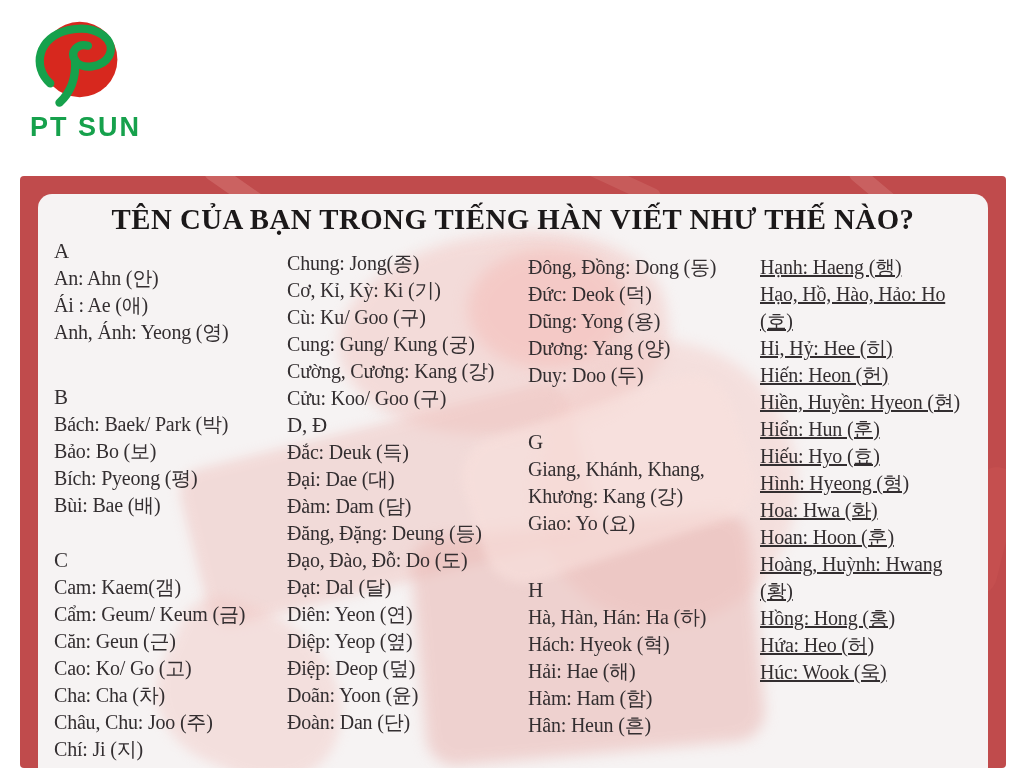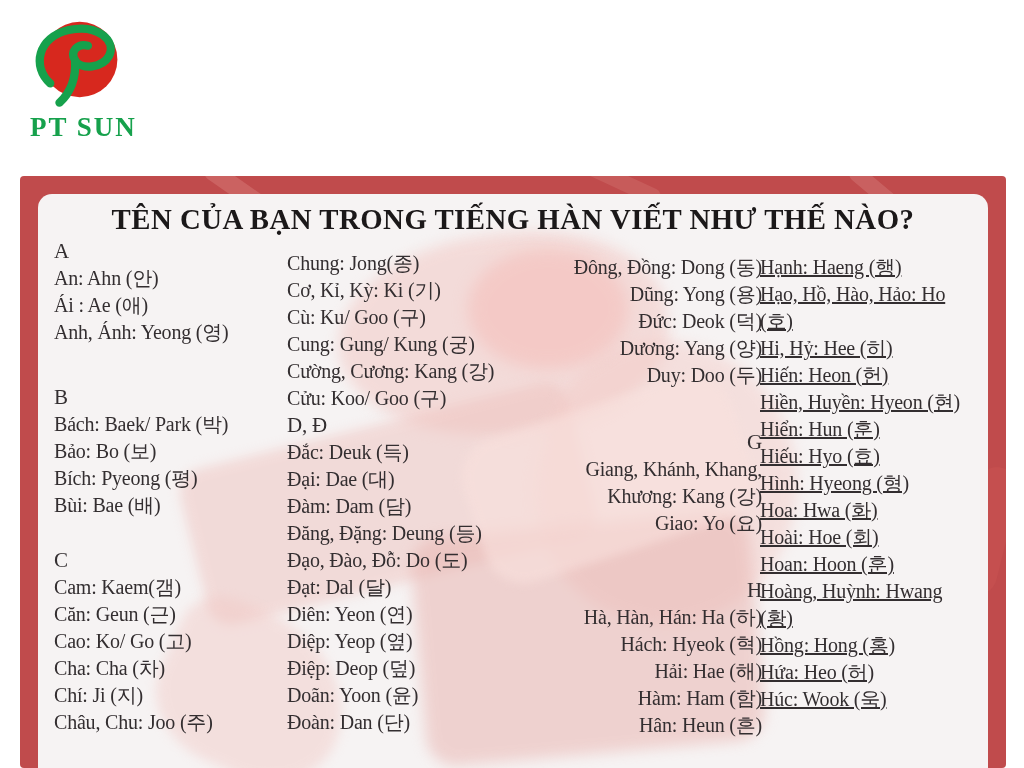--- a/index.html
+++ b/index.html
@@ -8,21 +8,21 @@
     position: relative; width: 1024px; height: 768px;
     background: #ffffff;
     font-family: "Liberation Serif", serif;
   }
 
   
   .logo-wrap { position: absolute; left: 28px; top: 18px; width: 140px; }
   .logo-svg { width: 92px; height: 94px; display: block; margin-left: 2px; }
   .brand-text {
     margin-top: 0px; margin-left: 2px;
-    font-family: Liberation Serif, serif;
+    font-family: Liberation Sans, sans-serif;
     font-weight: bold; font-size: 27px; letter-spacing: 2px;
     color: var(--logo-green, #16a14c);
   }
 
   
   .frame {
     position: absolute; left: 20px; top: 176px; width: 986px; height: 592px;
     background: var(--frame-red, #c04b4c);
     border-radius: 4px;
     overflow: hidden;
@@ -61,21 +61,21 @@
     color: var(--title-color, #1b1819);
     white-space: nowrap;
     transform: scaleX(0.96); transform-origin: center;
   }
 
   
   .name-table { position: absolute; inset: 0; z-index: 2; }
   .col { position: absolute; color: var(--text-color, #332e30); font-size: 20px; line-height: 27px; letter-spacing: -0.2px; }
   .col.col1 { left: 16px;  top: 44px; width: 228px; }
   .col.col2 { left: 249px; top: 56px; width: 240px; }
-  .col.col3 { left: 490px; top: 60px; width: 234px; text-align: right; }
+  .col.col3 { left: 490px; top: 60px; width: 234px; }
   .col.col4 { left: 722px; top: 60px; width: 215px; text-decoration: underline; }
 
   .col1 .block:nth-child(1) { margin-bottom: 38px; }
   .col1 .block:nth-child(2) { margin-bottom: 28px; }
   .col2 .block { }
   .col3 .block { margin-bottom: 40px; }
   .col2 .block:last-child, .col3 .block:last-child, .col1 .block:last-child { margin-bottom: 0; }
 
   .letter-header { font-size: 21px; }
   .entry { }
@@ -125,25 +125,26 @@
           <div class="block">
             <div class="letter-header">B</div>
             <div class="entry">Bách: Baek/ Park (박)</div>
             <div class="entry">Bảo: Bo (보)</div>
             <div class="entry">Bích: Pyeong (평)</div>
             <div class="entry">Bùi: Bae (배)</div>
           </div>
           <div class="block">
             <div class="letter-header">C</div>
             <div class="entry">Cam: Kaem(갬)</div>
+            <div class="entry">Cẩm: Geum/ Keum (금)</div>
             <div class="entry">Căn: Geun (근)</div>
             <div class="entry">Cao: Ko/ Go (고)</div>
             <div class="entry">Cha: Cha (차)</div>
+            <div class="entry">Châu, Chu: Joo (주)</div>
             <div class="entry">Chí: Ji (지)</div>
-            <div class="entry">Châu, Chu: Joo (주)</div>
           </div>
         </div>
         <div class="col col2">
           <div class="block">
             <div class="entry">Chung: Jong(종)</div>
             <div class="entry">Cơ, Kỉ, Kỳ: Ki (기)</div>
             <div class="entry">Cù: Ku/ Goo (구)</div>
             <div class="entry">Cung: Gung/ Kung (궁)</div>
             <div class="entry">Cường, Cương: Kang (강)</div>
             <div class="entry">Cửu: Koo/ Goo (구)</div>
@@ -159,22 +160,22 @@
             <div class="entry">Diên: Yeon (연)</div>
             <div class="entry">Diệp: Yeop (옆)</div>
             <div class="entry">Điệp: Deop (덮)</div>
             <div class="entry">Doãn: Yoon (윤)</div>
             <div class="entry">Đoàn: Dan (단)</div>
           </div>
         </div>
         <div class="col col3">
           <div class="block">
             <div class="entry">Đông, Đồng: Dong (동)</div>
+            <div class="entry">Đức: Deok (덕)</div>
             <div class="entry">Dũng: Yong (용)</div>
-            <div class="entry">Đức: Deok (덕)</div>
             <div class="entry">Dương: Yang (양)</div>
             <div class="entry">Duy: Doo (두)</div>
           </div>
           <div class="block">
             <div class="letter-header">G</div>
             <div class="entry">Giang, Khánh, Khang, Khương: Kang (강)</div>
             <div class="entry">Giao: Yo (요)</div>
           </div>
           <div class="block">
             <div class="letter-header">H</div>
@@ -189,21 +190,20 @@
           <div class="block">
             <div class="entry">Hạnh: Haeng (행)</div>
             <div class="entry">Hạo, Hồ, Hào, Hảo: Ho (호)</div>
             <div class="entry">Hi, Hỷ: Hee (히)</div>
             <div class="entry">Hiến: Heon (헌)</div>
             <div class="entry">Hiền, Huyền: Hyeon (현)</div>
             <div class="entry">Hiển: Hun (훈)</div>
             <div class="entry">Hiếu: Hyo (효)</div>
             <div class="entry">Hình: Hyeong (형)</div>
             <div class="entry">Hoa: Hwa (화)</div>
-            <div class="entry">Hoài: Hoe (회)</div>
             <div class="entry">Hoan: Hoon (훈)</div>
             <div class="entry">Hoàng, Huỳnh: Hwang (황)</div>
             <div class="entry">Hồng: Hong (홍)</div>
             <div class="entry">Hứa: Heo (허)</div>
             <div class="entry">Húc: Wook (욱)</div>
           </div>
         </div>
       </div>
   </div>
 

